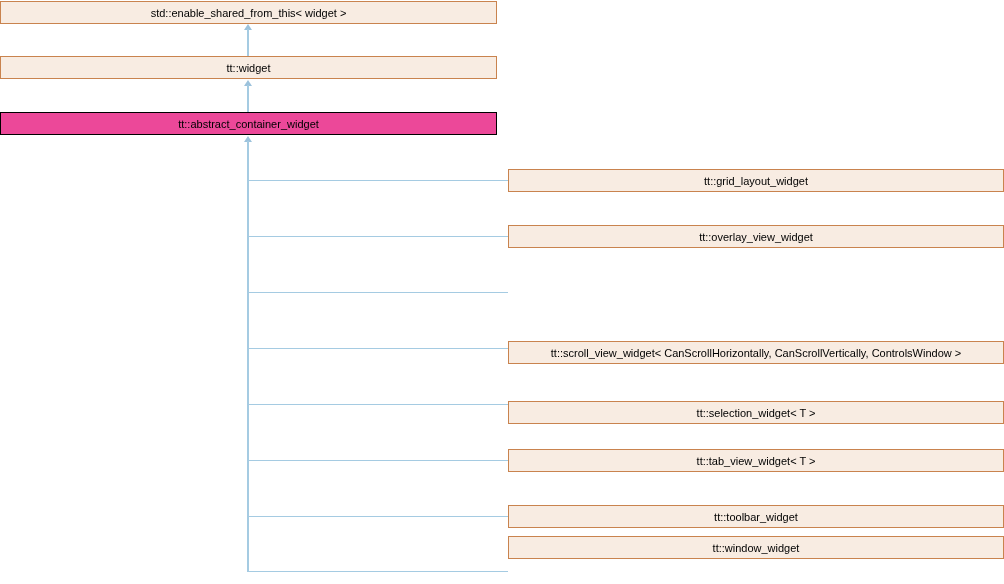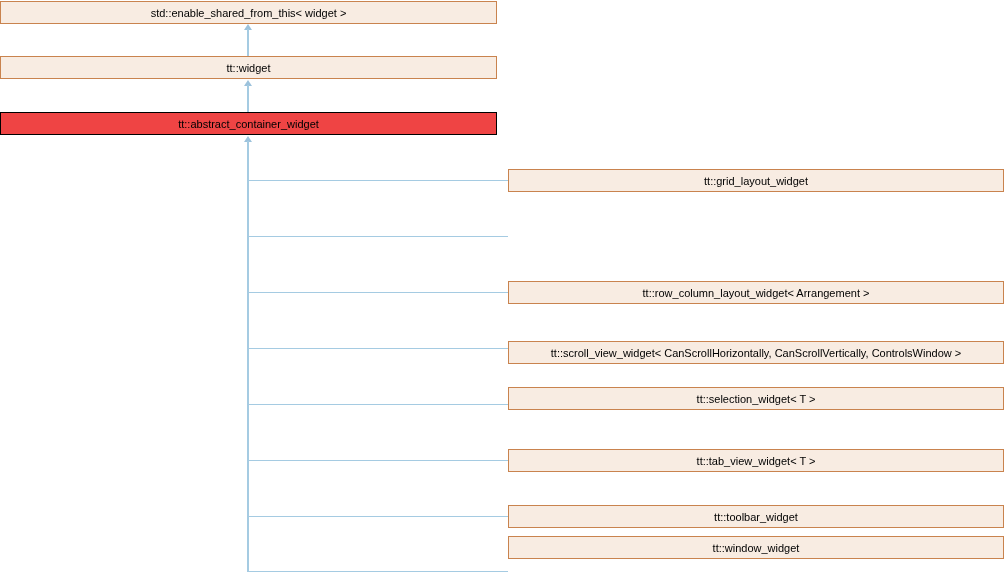--- a/index.html
+++ b/index.html
@@ -31,21 +31,21 @@
   }
   .node.left-col {
     left: 0;
     width: 497px;
   }
   .node.right-col {
     left: 508px;
     width: 496px;
   }
   .node.current {
-    background: #ef4444;
+    background: #ec4899;
     border: 1px solid #000000;
     cursor: default;
   }
   .vline {
     position: absolute;
     width: 2px;
     background: #a5cbe2;
   }
   .hline {
     position: absolute;
@@ -67,26 +67,26 @@
 <div class="diagram">
 
   <div class="node left-col" style="top:1px">std::enable_shared_from_this&lt; widget &gt;</div>
 
   <div class="node left-col" style="top:56px">tt::widget</div>
 
   <div class="node left-col current" style="top:112px">tt::abstract_container_widget</div>
 
   <div class="node right-col" style="top:169px">tt::grid_layout_widget</div>
 
+  <div class="node right-col" style="top:225px">tt::overlay_view_widget</div>
 
-  <div class="node right-col" style="top:281px">tt::row_column_layout_widget&lt; Arrangement &gt;</div>
 
   <div class="node right-col" style="top:341px">tt::scroll_view_widget&lt; CanScrollHorizontally, CanScrollVertically, ControlsWindow &gt;</div>
 
-  <div class="node right-col" style="top:387px">tt::selection_widget&lt; T &gt;</div>
+  <div class="node right-col" style="top:401px">tt::selection_widget&lt; T &gt;</div>
 
   <div class="node right-col" style="top:505px">tt::toolbar_widget</div>
 
   <div class="node right-col" style="top:449px">tt::tab_view_widget&lt; T &gt;</div>
 
   <div class="node right-col" style="top:536px">tt::window_widget</div>
 
   <div class="arrow-up" style="left:244px; top:24px"></div>
   <div class="vline" style="left:247px; top:29px; height:27px"></div>
 

